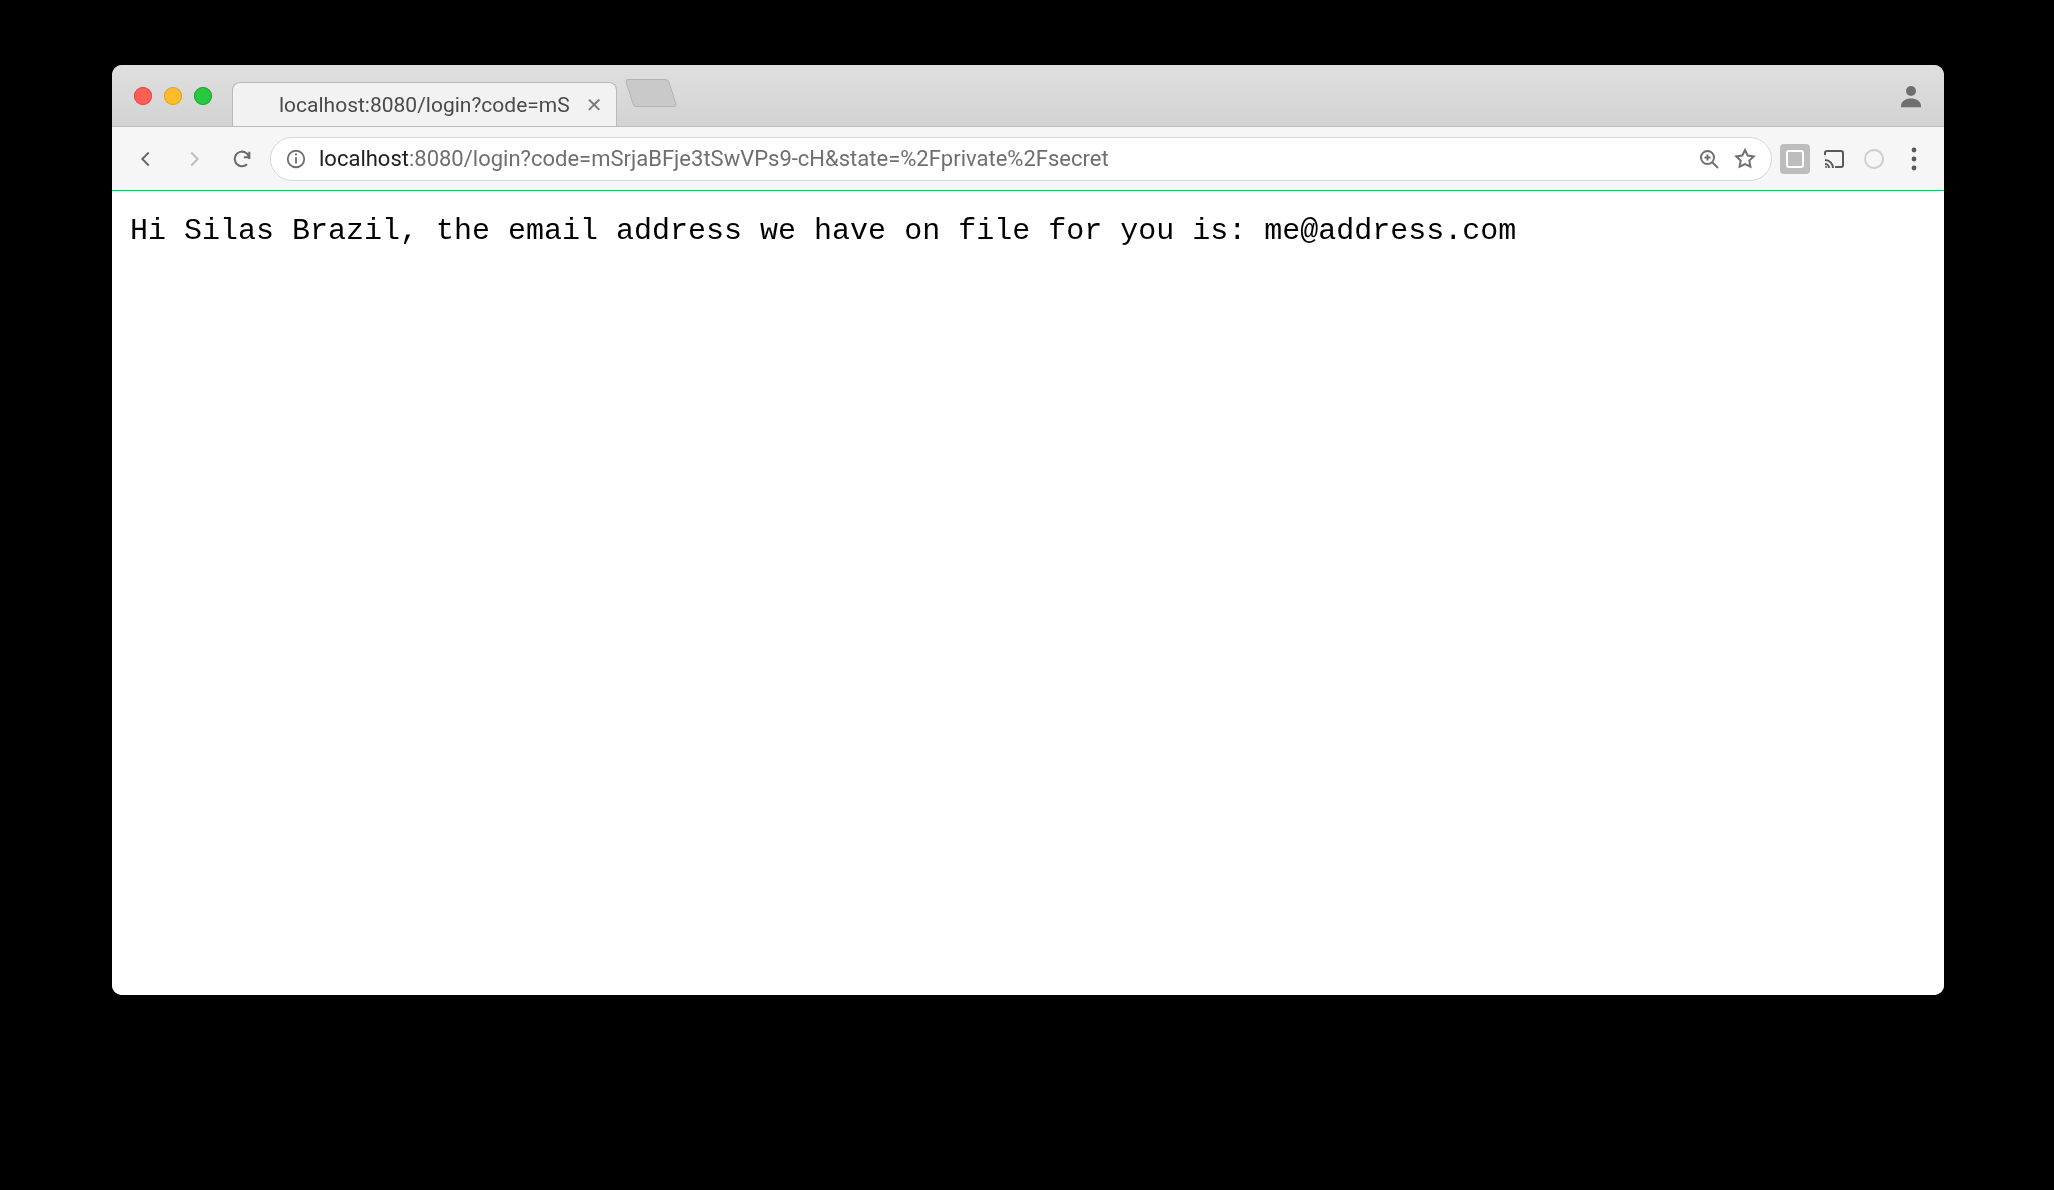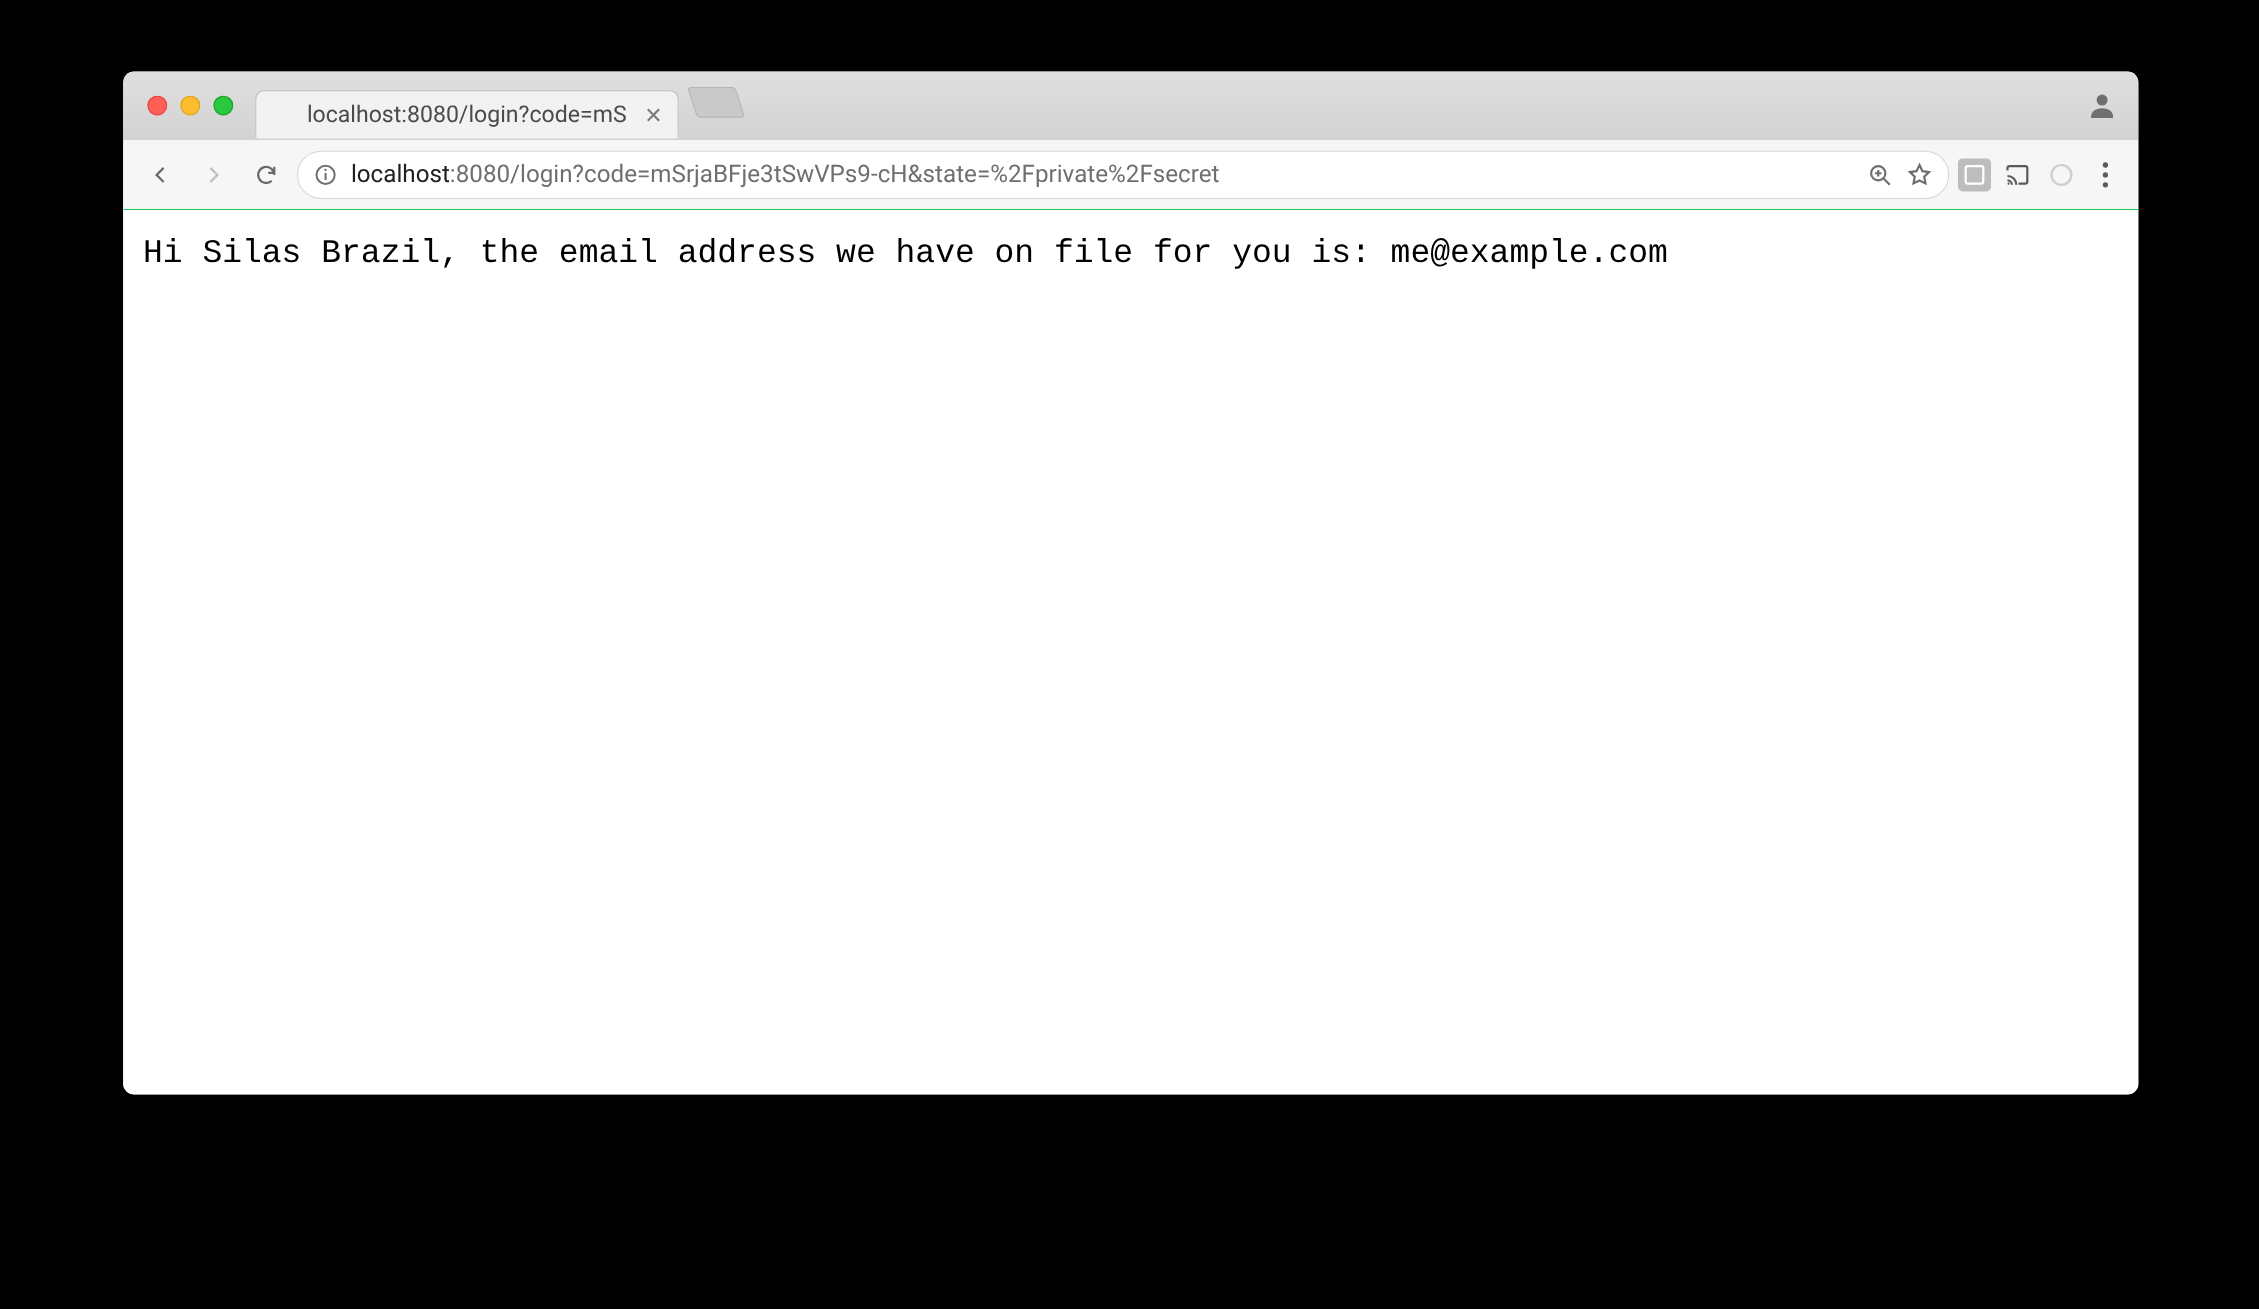--- a/index.html
+++ b/index.html
@@ -246,17 +246,17 @@
       <div class="menu-dots">
         <svg viewBox="0 0 6 26" fill="currentColor">
             <circle cx="3" cy="4" r="2.4"></circle>
             <circle cx="3" cy="13" r="2.4"></circle>
             <circle cx="3" cy="22" r="2.4"></circle>
           </svg>
       </div>
     </div>
 
     <div class="content">
-      <div class="page-text">Hi Silas Brazil, the email address we have on file for you is: me@example.com</div>
+      <div class="page-text">Hi Silas Brazil, the email address we have on file for you is: me@address.com</div>
     </div>
 
   </div>
 </div>
 
 </body></html>

